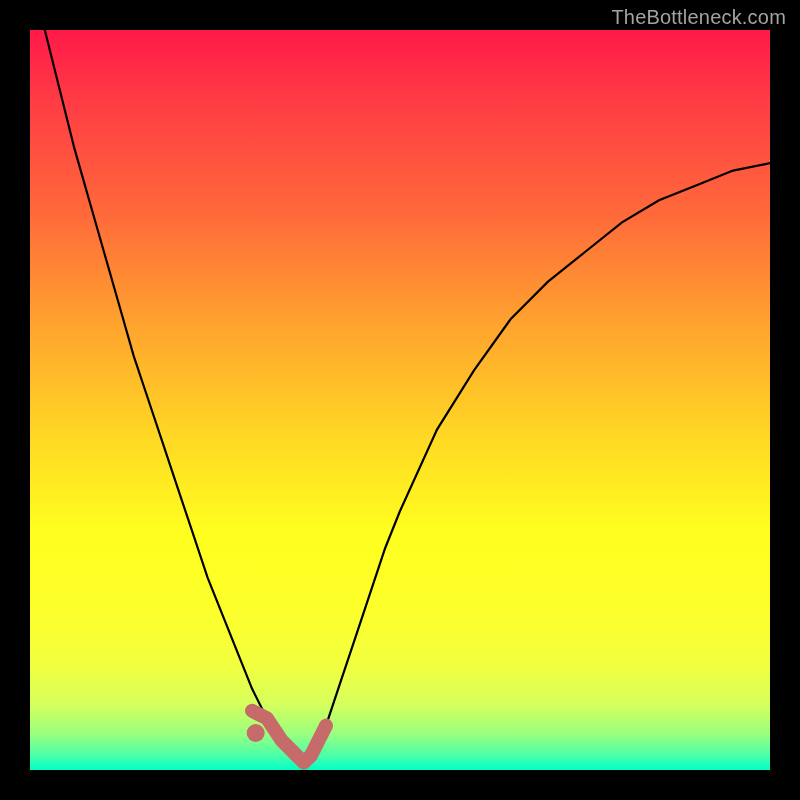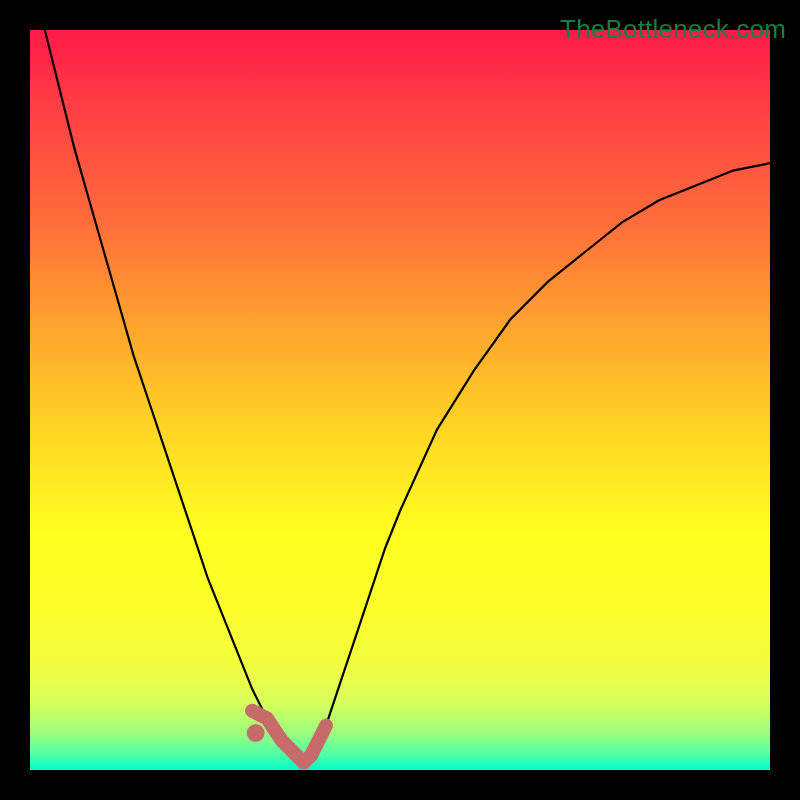--- a/index.html
+++ b/index.html
@@ -27,24 +27,24 @@
       #fdff2a 78%,
       #f2ff40 86%,
       #d6ff5c 91%,
       #9cff7e 95%,
       #4dffa8 98%,
       #00ffc9 100%
     );
   }
   .watermark {
     position: absolute;
-    top: 14px;
+    top: 6px;
     right: 14px;
-    color: #15803d;
-    font-size: 26px;
+    color: #a3a3a3;
+    font-size: 20px;
     font-weight: 500;
     letter-spacing: 0.2px;
     user-select: none;
   }
   svg.plot {
     position: absolute;
     left: 0;
     top: 0;
     width: 740px;
     height: 740px;

